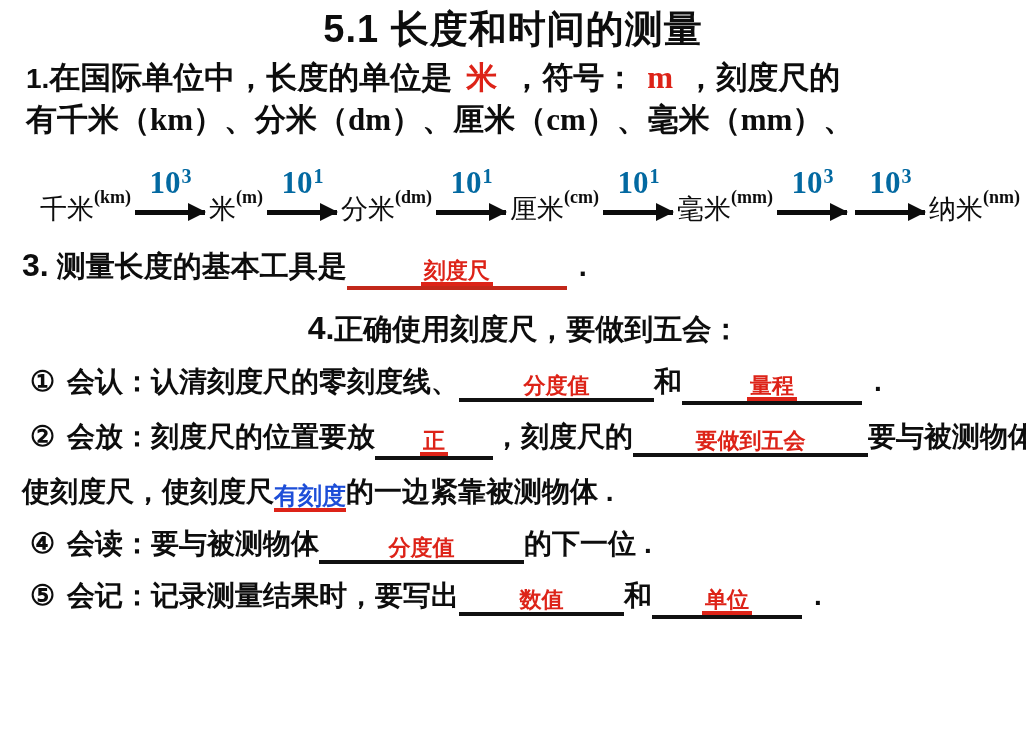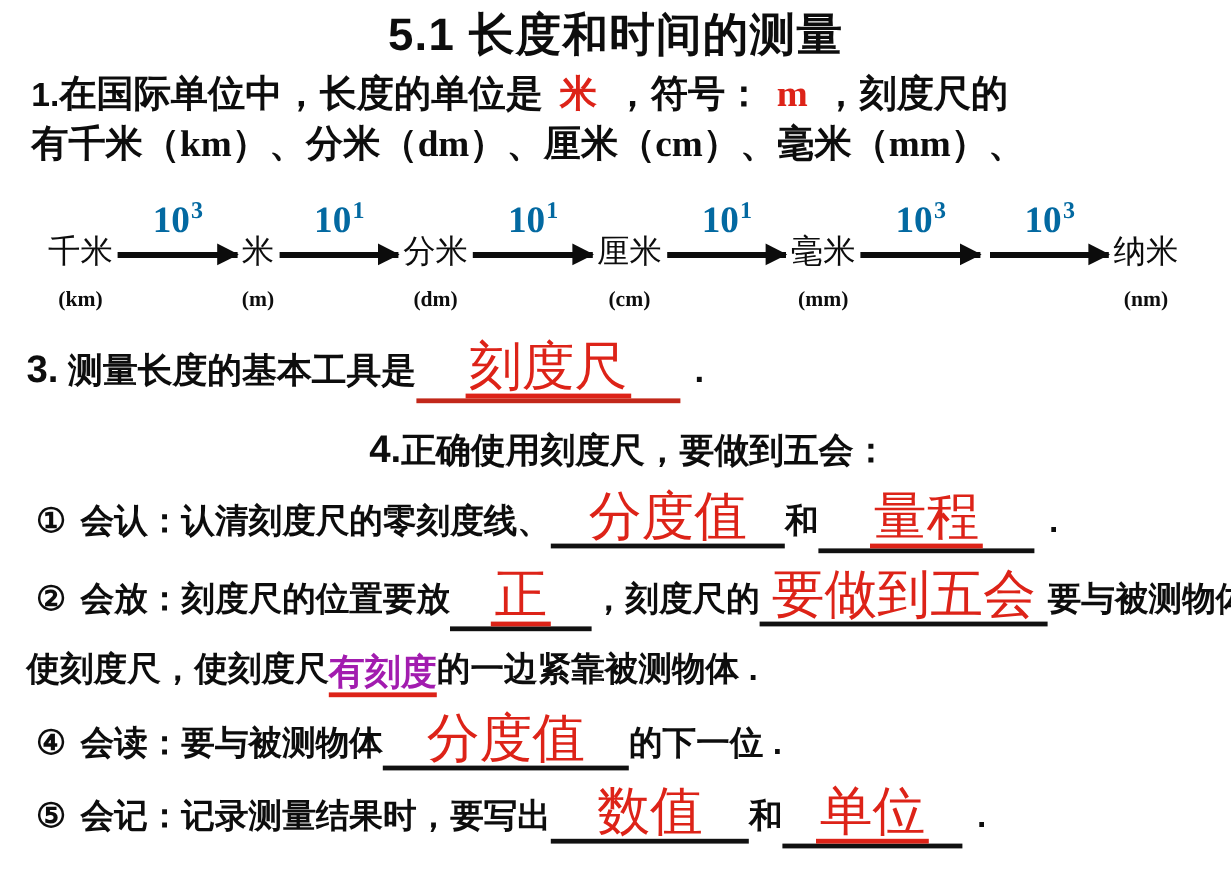--- a/index.html
+++ b/index.html
@@ -33,21 +33,21 @@
   .intro .ans-unit{margin:0 14px;font-weight:700;}
   .intro .ans-sym{margin:0 12px;font-weight:800;}
   
   .diagram{
     display:flex;
     align-items:flex-start;
     margin:16px 0 0 0;
     padding:0 44px 0 40px;
     font-family:"Liberation Serif",serif;
   }
-  .unit{display:flex;flex-direction:column;align-items:center;flex:0 0 auto;justify-content:space-between;}
+  .unit{display:flex;flex-direction:row;align-items:center;flex:0 0 auto;justify-content:space-between;}
   .unit .uname{margin-top:40px;font-size:27px;line-height:27px;white-space:nowrap;}
   .unit .usym{margin-top:16px;font-size:18px;font-weight:800;white-space:nowrap;}
   .seg{flex:1 1 0;display:flex;flex-direction:column;align-items:center;padding:0 4px;min-width:70px;}
   .exp{
     height:42px;display:flex;align-items:flex-end;
     color:#0369a1;font-weight:800;font-size:31px;line-height:1;
   }
   .exp sup{font-size:20px;line-height:1;position:relative;top:-12px;left:1px;}
   .shaft{position:relative;width:100%;height:5px;background:#0c0c0c;margin-top:12px;}
   .shaft::after{
@@ -73,28 +73,28 @@
     display:inline-block;
     text-align:center;
     border-bottom:4px solid #111111;
     padding:0 10px;
     line-height:1.0;
     vertical-align:-2px;
   }
   .blank.redline{border-bottom-color:#c2281a;}
   .ans{
     color:#dd2318;
-    font-size:44px;
-    font-weight:400;
+    font-size:22px;
+    font-weight:700;
     line-height:1;
     display:inline-block;
   }
   .ans.u-red{border-bottom:4px solid #dd2318;padding:0 3px;}
   .inline-ans{
-    color:#a21caf;font-size:30px;font-weight:800;
+    color:#1d4ed8;font-size:24px;font-weight:800;
     border-bottom:4px solid #dd2318;display:inline-block;line-height:1.05;
     vertical-align:-3px;
   }
   .period{margin-left:12px;}
 </style>
 </head>
 <body>
 
 <div class="page">
 

